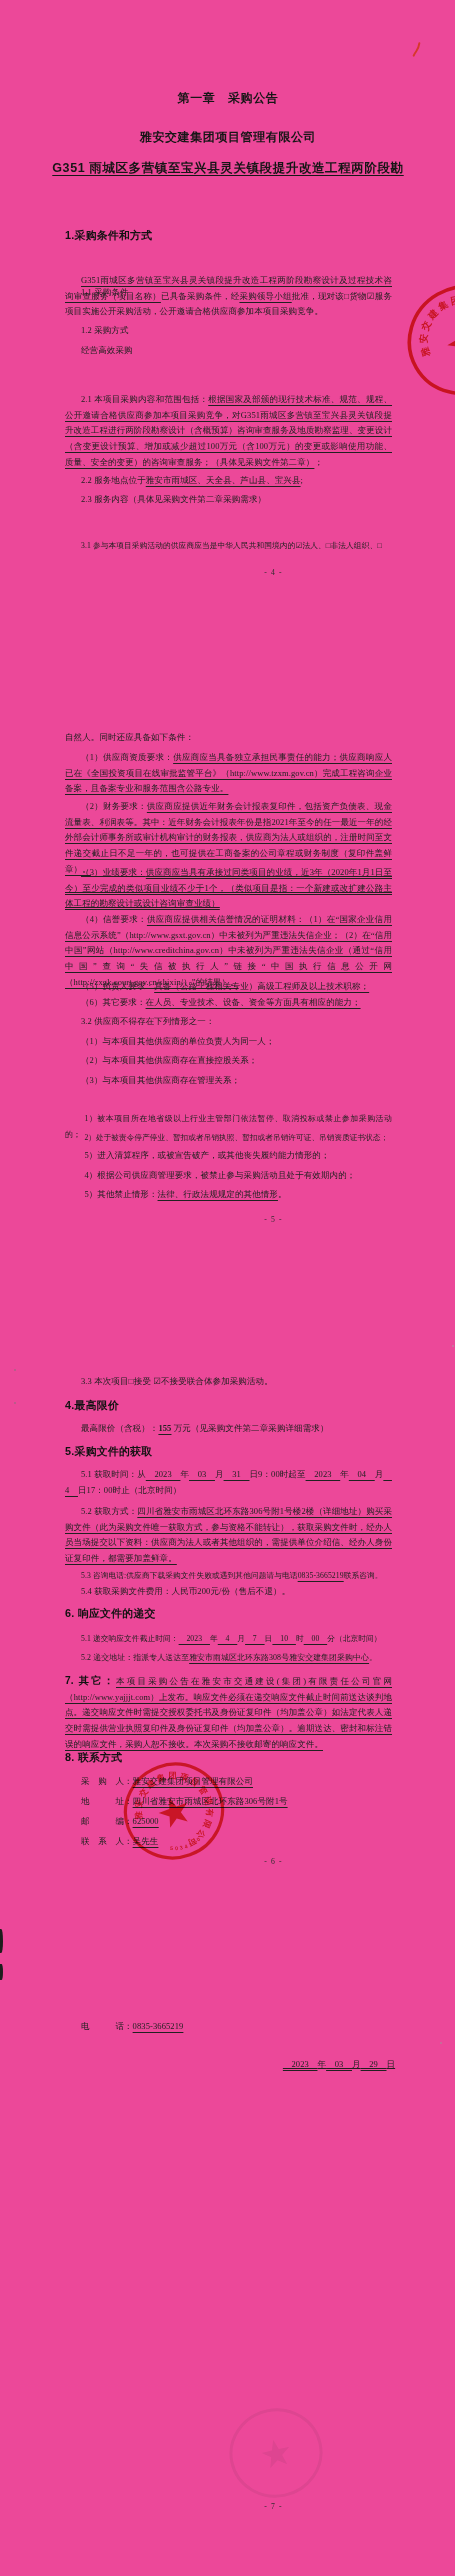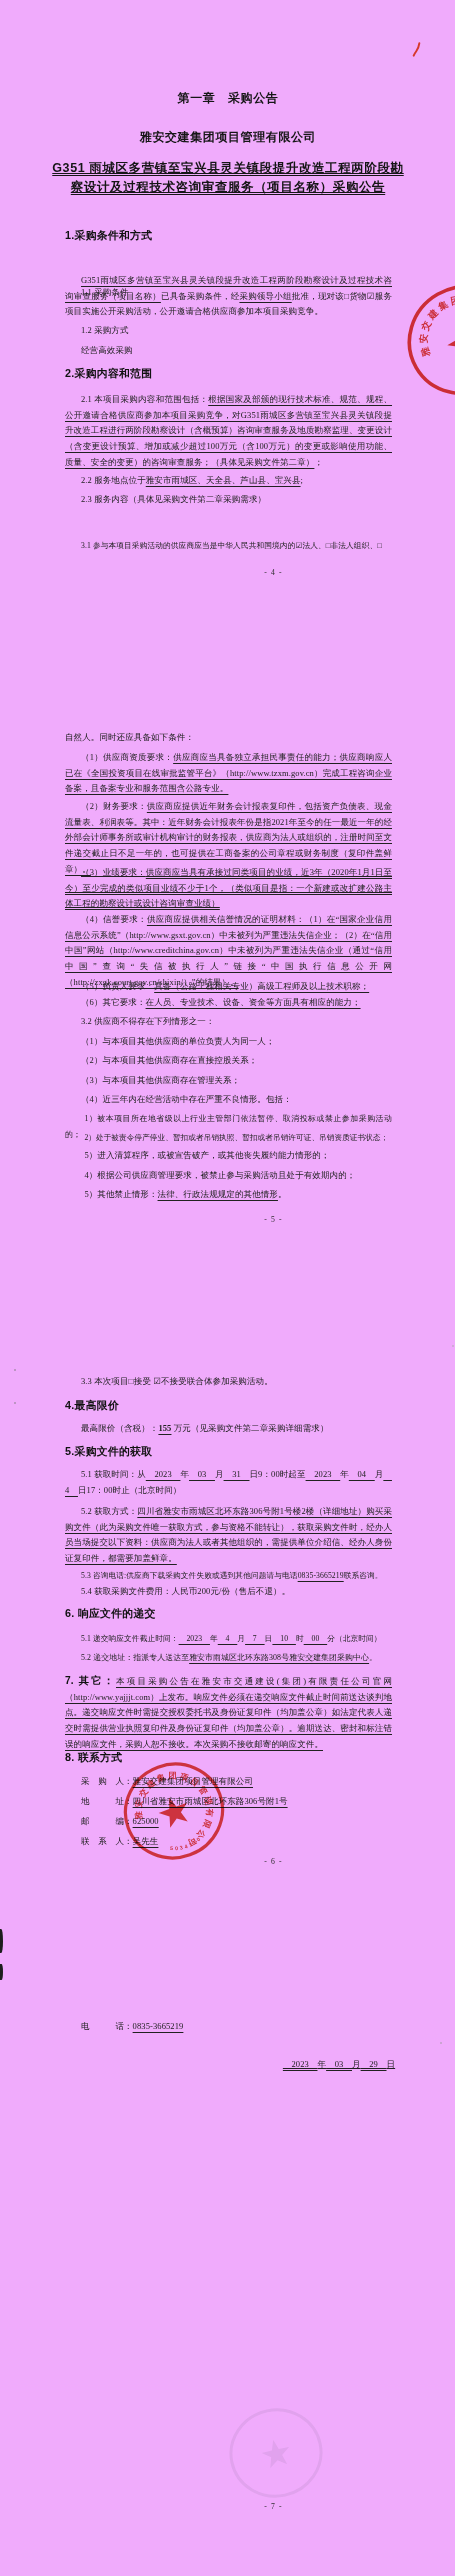--- a/index.html
+++ b/index.html
@@ -1,21 +1,21 @@
 <!DOCTYPE html>
 <html style="font-size:9px"><head>
 <meta charset="utf-8">
 <style>
   html,body{margin:0;padding:0;background:#ffffff;}
   #doc-root{
     position:relative;
     width:456px;
     height:2576px;
     margin:0 auto;
-    background:#f0abfc;
+    background:#ec4899;
     overflow:hidden;
     font-family:"Liberation Serif","DejaVu Serif",serif;
     color:#212121;
   }
   .blk{
     position:absolute;
     left:65px;
     width:327px;
     font-size:8.5px;
     line-height:15.7px;
@@ -23,21 +23,21 @@
     color:#212121;
     letter-spacing:0.1px;
   }
   .c-title,.c-company,.c-doctitle{
     left:0; width:456px; text-align:center;
     font-family:"Liberation Sans","DejaVu Sans",sans-serif;
     font-weight:700; color:#161616; letter-spacing:0.6px;
   }
   .c-title{font-size:12px;}
   .c-company{font-size:12px;}
-  .c-doctitle{font-size:12.5px; line-height:17px;text-decoration:underline;}
+  .c-doctitle{font-size:12.5px; line-height:17px;}
   .c-h{
     font-family:"Liberation Sans","DejaVu Sans",sans-serif;
     font-weight:700; font-size:10.8px; color:#121212;
     text-align:left; letter-spacing:0.3px;
   }
   .c-pnum{left:228px; width:91px; text-align:center; font-size:7.7px; letter-spacing:1.1px; color:#2c2c2c;}
   .c-date{left:248px; width:182px; text-align:center; font-size:8.5px;text-decoration:underline;}
   .u{text-decoration:underline; text-underline-offset:2.8px; text-decoration-thickness:0.7px;}
   .b{font-weight:700;}
   .hs{
@@ -47,44 +47,41 @@
   .seal{position:absolute; mix-blend-mode:multiply; pointer-events:none;}
   .artifact{position:absolute;}
 </style>
 </head>
 <body>
 
 <div id="doc-root">
     <div class="blk c-title" style="top: 91px;"><span class="">第一章　采购公告</span></div>
     <div class="blk c-company" style="top: 130px;"><span class="">雅安交建集团项目管理有限公司</span></div>
     <div class="blk c-doctitle" style="top: 160px;"><span class="u ">G351 雨城区多营镇至宝兴县灵关镇段提升改造工程两阶段勘</span></div>
-    <div class="blk c-doctitle" style="top: 179px;"><span class="u ">察设计及过程技术咨询审查服务（项目名称）采购公告</span></div>
     <div class="blk c-h" style="top: 228px;"><span class="">1.采购条件和方式</span></div>
     <div class="blk " style="top: 255px; text-indent: 16px; margin-top: 30px;"><span class="">1.1 采购条件</span></div>
     <div class="blk " style="top: 273px; text-indent: 16px;"><span class="u ">G351雨城区多营镇至宝兴县灵关镇段提升改造工程两阶段勘察设计及过程技术咨询审查服务（项目名称）</span><span class="">已具备采购条件，经</span><span class="u ">采购领导小组</span><span class="">批准，现对该□货物☑服务项目实施公开采购活动，公开邀请合格供应商参加本项目采购竞争。</span></div>
     <div class="blk " style="top: 323px; text-indent: 16px;"><span class="">1.2 采购方式</span></div>
     <div class="blk " style="top: 343px; text-indent: 16px;"><span class="">经营高效采购</span></div>
-    <div class="blk c-h" style="top: 366px;"><span class="">2.采购内容和范围</span></div>
     <div class="blk " style="top: 392px; text-indent: 16px;"><span class="">2.1 本项目采购内容和范围包括：</span><span class="u ">根据国家及部颁的现行技术标准、规范、规程、公开邀请合格供应商参加本项目采购竞争，对G351雨城区多营镇至宝兴县灵关镇段提升改造工程进行两阶段勘察设计（含概预算）咨询审查服务及地质勘察监理、变更设计（含变更设计预算、增加或减少超过100万元（含100万元）的变更或影响使用功能、质量、安全的变更）的咨询审查服务；（具体见采购文件第二章）</span><span class="">；</span></div>
     <div class="blk " style="top: 473px; text-indent: 16px;"><span class="">2.2 服务地点位于</span><span class="u ">雅安市雨城区、天全县、芦山县、宝兴县</span><span class="">;</span></div>
     <div class="blk " style="top: 492px; text-indent: 16px;"><span class="">2.3 服务内容（具体见采购文件第二章采购需求）</span></div>
     <div class="blk " style="top: 538px; text-indent: 16px; font-size: 7.7px;"><span class="">3.1 参与本项目采购活动的供应商应当是中华人民共和国境内的☑法人、□非法人组织、□</span></div>
     <div class="blk c-pnum" style="top: 565px;"><span class="">- 4 -</span></div>
     <div class="blk " style="top: 730px;"><span class="">自然人。同时还应具备如下条件：</span></div>
     <div class="blk " style="top: 750px; text-indent: 16px;"><span class="">（1）供应商资质要求：</span><span class="u ">供应商应当具备独立承担民事责任的能力；供应商响应人已在《全国投资项目在线审批监管平台》（http://www.tzxm.gov.cn）完成工程咨询企业备案，且备案专业和服务范围含公路专业。</span></div>
     <div class="blk " style="top: 799px; text-indent: 16px;"><span class="">（2）财务要求：</span><span class="u ">供应商应提供近年财务会计报表复印件，包括资产负债表、现金流量表、利润表等。其中：近年财务会计报表年份是指2021年至今的任一最近一年的经外部会计师事务所或审计机构审计的财务报表，供应商为法人或组织的，注册时间至文件递交截止日不足一年的，也可提供在工商备案的公司章程或财务制度（复印件盖鲜章）。</span></div>
     <div class="blk " style="top: 865px; text-indent: 16px; text-decoration: underline;"><span class="">（3）业绩要求：</span><span class="u ">供应商应当具有承接过同类项目的业绩，近3年（2020年1月1日至今）至少完成的类似项目业绩不少于1个，（类似项目是指：一个新建或改扩建公路主体工程的勘察设计或设计咨询审查业绩）</span></div>
     <div class="blk " style="top: 912px; text-indent: 16px;"><span class="">（4）信誉要求：</span><span class="u ">供应商应提供相关信誉情况的证明材料：（1）在“国家企业信用信息公示系统”（http://www.gsxt.gov.cn）中未被列为严重违法失信企业；（2）在“信用中国”网站（http://www.creditchina.gov.cn）中未被列为严重违法失信企业（通过“信用中国”查询“失信被执行人”链接“中国执行信息公开网（http://zxgk.court.gov.cn/shixin/）”的结果）。</span></div>
     <div class="blk " style="top: 979px; text-indent: 16px;"><span class="">（5）负责人要求：</span><span class="u ">具备（公路工程相关专业）高级工程师及以上技术职称；</span></div>
     <div class="blk " style="top: 995px; text-indent: 16px;"><span class="">（6）其它要求：</span><span class="u ">在人员、专业技术、设备、资金等方面具有相应的能力；</span></div>
     <div class="blk " style="top: 1014px; text-indent: 16px;"><span class="">3.2 供应商不得存在下列情形之一：</span></div>
     <div class="blk " style="top: 1034px; text-indent: 16px;"><span class="">（1）与本项目其他供应商的单位负责人为同一人；</span></div>
     <div class="blk " style="top: 1053px; text-indent: 16px;"><span class="">（2）与本项目其他供应商存在直接控股关系；</span></div>
     <div class="blk " style="top: 1073px; text-indent: 16px;"><span class="">（3）与本项目其他供应商存在管理关系；</span></div>
-    <div class="blk " style="top: 1092px; text-indent: 16px;"><span class="">（4）近三年内在经营活动中存在严重不良情形。包括：</span></div>
     <div class="blk " style="top: 1111px; text-indent: 19.4px; font-size: 7.9px;"><span class="">1）被本项目所在地省级以上行业主管部门依法暂停、取消投标或禁止参加采购活动的；</span></div>
     <div class="blk " style="top: 1130px; text-indent: 19.4px; font-size: 7.6px;"><span class="">2）处于被责令停产停业、暂扣或者吊销执照、暂扣或者吊销许可证、吊销资质证书状态；</span></div>
     <div class="blk " style="top: 1148px; text-indent: 19.4px;"><span class="">5）进入清算程序，或被宣告破产，或其他丧失履约能力情形的；</span></div>
     <div class="blk " style="top: 1168px; text-indent: 19.4px;"><span class="">4）根据公司供应商管理要求，被禁止参与采购活动且处于有效期内的；</span></div>
     <div class="blk " style="top: 1187px; text-indent: 19.4px;"><span class="">5）其他禁止情形：</span><span class="u ">法律、行政法规规定的其他情形</span><span class="">。</span></div>
     <div class="blk c-pnum" style="top: 1212px;"><span class="">- 5 -</span></div>
     <div class="blk " style="top: 1374px; text-indent: 16px;"><span class="">3.3 本次项目□接受 ☑不接受联合体参加采购活动。</span></div>
     <div class="blk c-h" style="top: 1398px;"><span class="">4.最高限价</span></div>
     <div class="blk " style="top: 1421px; text-indent: 16px;"><span class="">最高限价（含税）：</span><span class="u b ">155</span><span class=""> 万元（见采购文件第二章采购详细需求）</span></div>
     <div class="blk c-h" style="top: 1444px;"><span class="">5.采购文件的获取</span></div>

